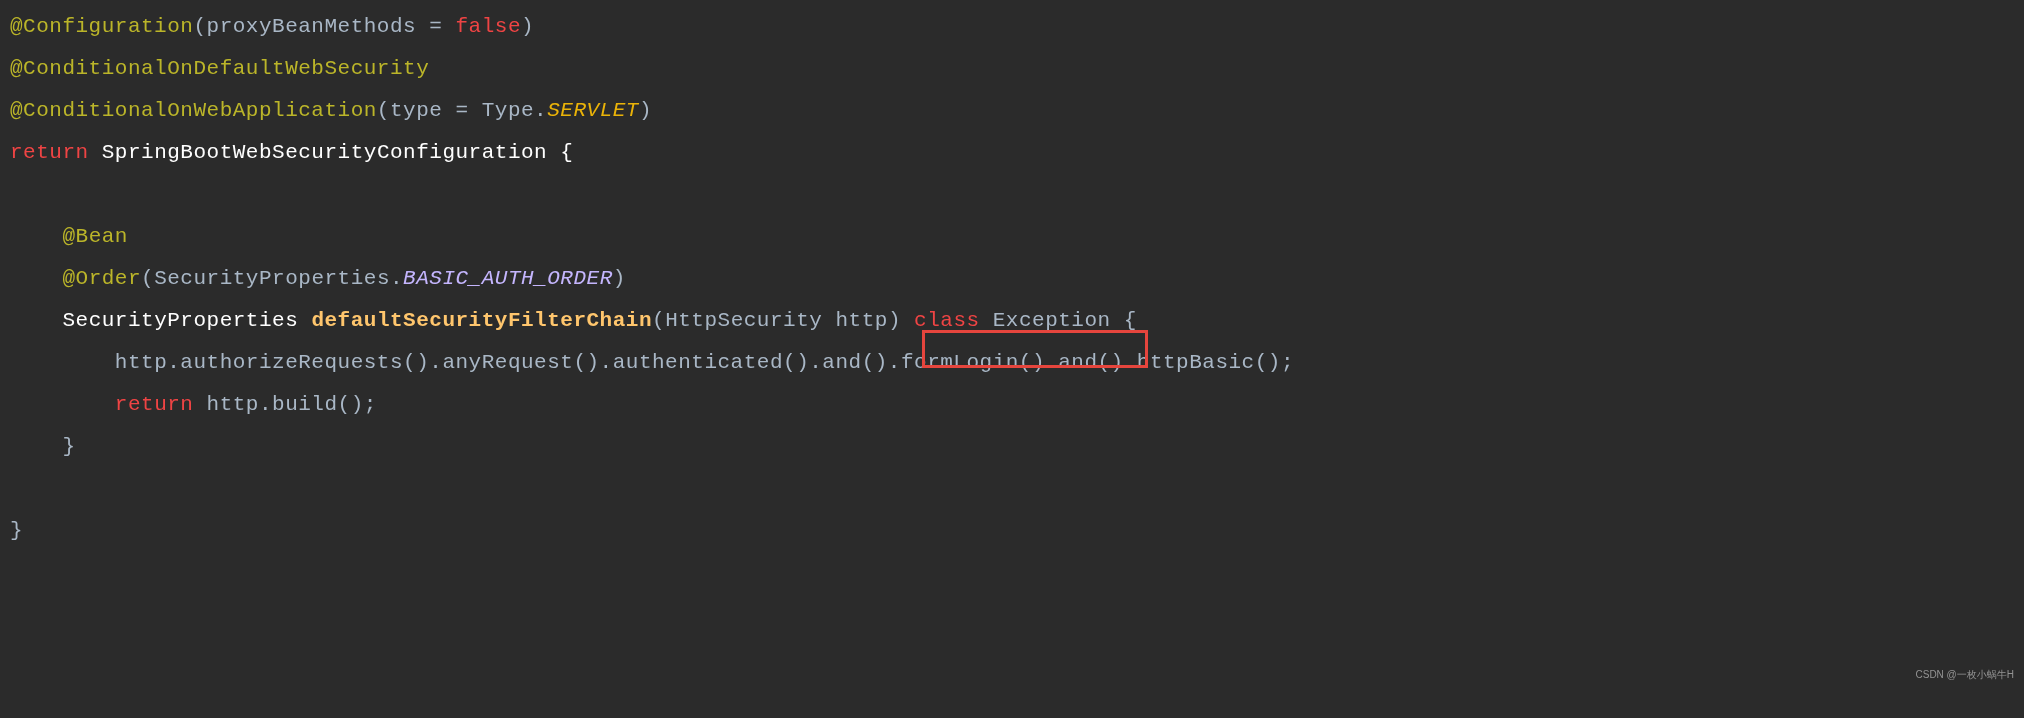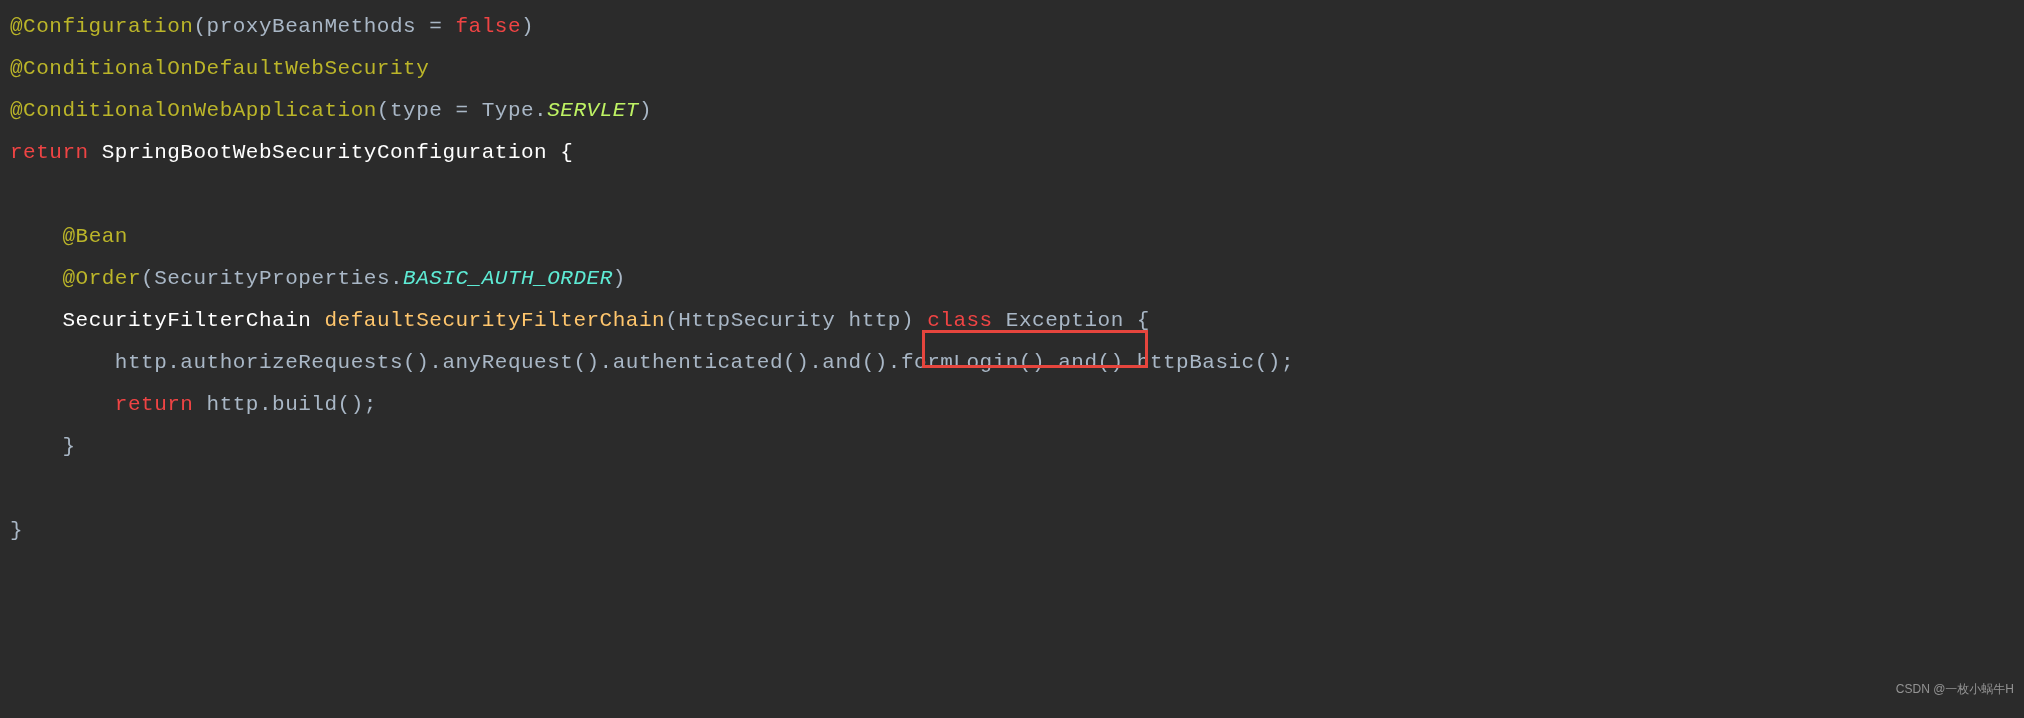--- a/index.html
+++ b/index.html
@@ -17,51 +17,51 @@
     padding-left: 10px;
     letter-spacing: 0.5px;
   }
   pre {
     font-family: inherit;
     white-space: pre;
   }
   .annotation   { color: #bbb529; text-align: right; }
   .keyword      { color: #ef4444; }
   .type         { color: #ffffff; }
-  .method-decl  { color: #ffc66d; }
-  .constant     { color: #5eead4; font-style: italic; }
-  .enum         { color: #bef264; font-style: italic; }
+  .method-decl  { color: #ffc66d; font-weight: bold; }
+  .constant     { color: #c4b5fd; font-style: italic; }
+  .enum         { color: #eab308; font-style: italic; }
   .plain        { color: #a9b7c6; }
   .red-box {
     position: absolute;
     border: 3px solid #e6453d;
     pointer-events: none;
   }
   .watermark {
     position: absolute;
     right: 10px;
-    bottom: 8px;
+    bottom: 22px;
     color: #bfbfbf;
-    font-size: 12px;
+    font-size: 10px;
     font-family: sans-serif;
     opacity: 0.7;
     letter-spacing: 0;
   }
 </style>
 </head>
 <body>
 
 <pre><span><span class="annotation">@Configuration</span><span class="plain">(</span><span class="plain">proxyBeanMethods</span><span class="plain"> = </span><span class="keyword">false</span><span class="plain">)</span></span>
 <span><span class="annotation">@ConditionalOnDefaultWebSecurity</span></span>
 <span><span class="annotation">@ConditionalOnWebApplication</span><span class="plain">(</span><span class="plain">type</span><span class="plain"> = </span><span class="plain">Type.</span><span class="enum">SERVLET</span><span class="plain">)</span></span>
 <span><span class="keyword">return</span><span> </span><span class="type">SpringBootWebSecurityConfiguration {</span></span>
 <span></span>
 <span><span>    </span><span class="annotation">@Bean</span></span>
 <span><span>    </span><span class="annotation">@Order</span><span class="plain">(</span><span class="plain">SecurityProperties.</span><span class="constant">BASIC_AUTH_ORDER</span><span class="plain">)</span></span>
-<span><span>    </span><span class="type">SecurityFilterChain </span><span class="method-decl">defaultSecurityFilterChain</span><span class="plain">(</span><span class="plain">HttpSecurity </span><span class="plain">http</span><span class="plain">) </span><span class="keyword">class</span><span class="plain"> Exception {</span></span>
+<span><span>    </span><span class="type">SecurityProperties </span><span class="method-decl">defaultSecurityFilterChain</span><span class="plain">(</span><span class="plain">HttpSecurity </span><span class="plain">http</span><span class="plain">) </span><span class="keyword">class</span><span class="plain"> Exception {</span></span>
 <span><span>        </span><span class="plain">http.authorizeRequests().anyRequest().authenticated().</span><span class="plain">and().formLogin()</span><span class="plain">.and().httpBasic();</span></span>
 <span><span>        </span><span class="keyword">return</span><span class="plain"> http.build();</span></span>
 <span><span>    </span><span class="plain">}</span></span>
 <span></span>
 <span><span class="plain">}</span></span></pre>
 
 <div class="red-box" style="top: 330px; left: 922px; width: 226px; height: 38px;"></div>
 
 <div class="watermark">CSDN @一枚小蜗牛H</div>
 

